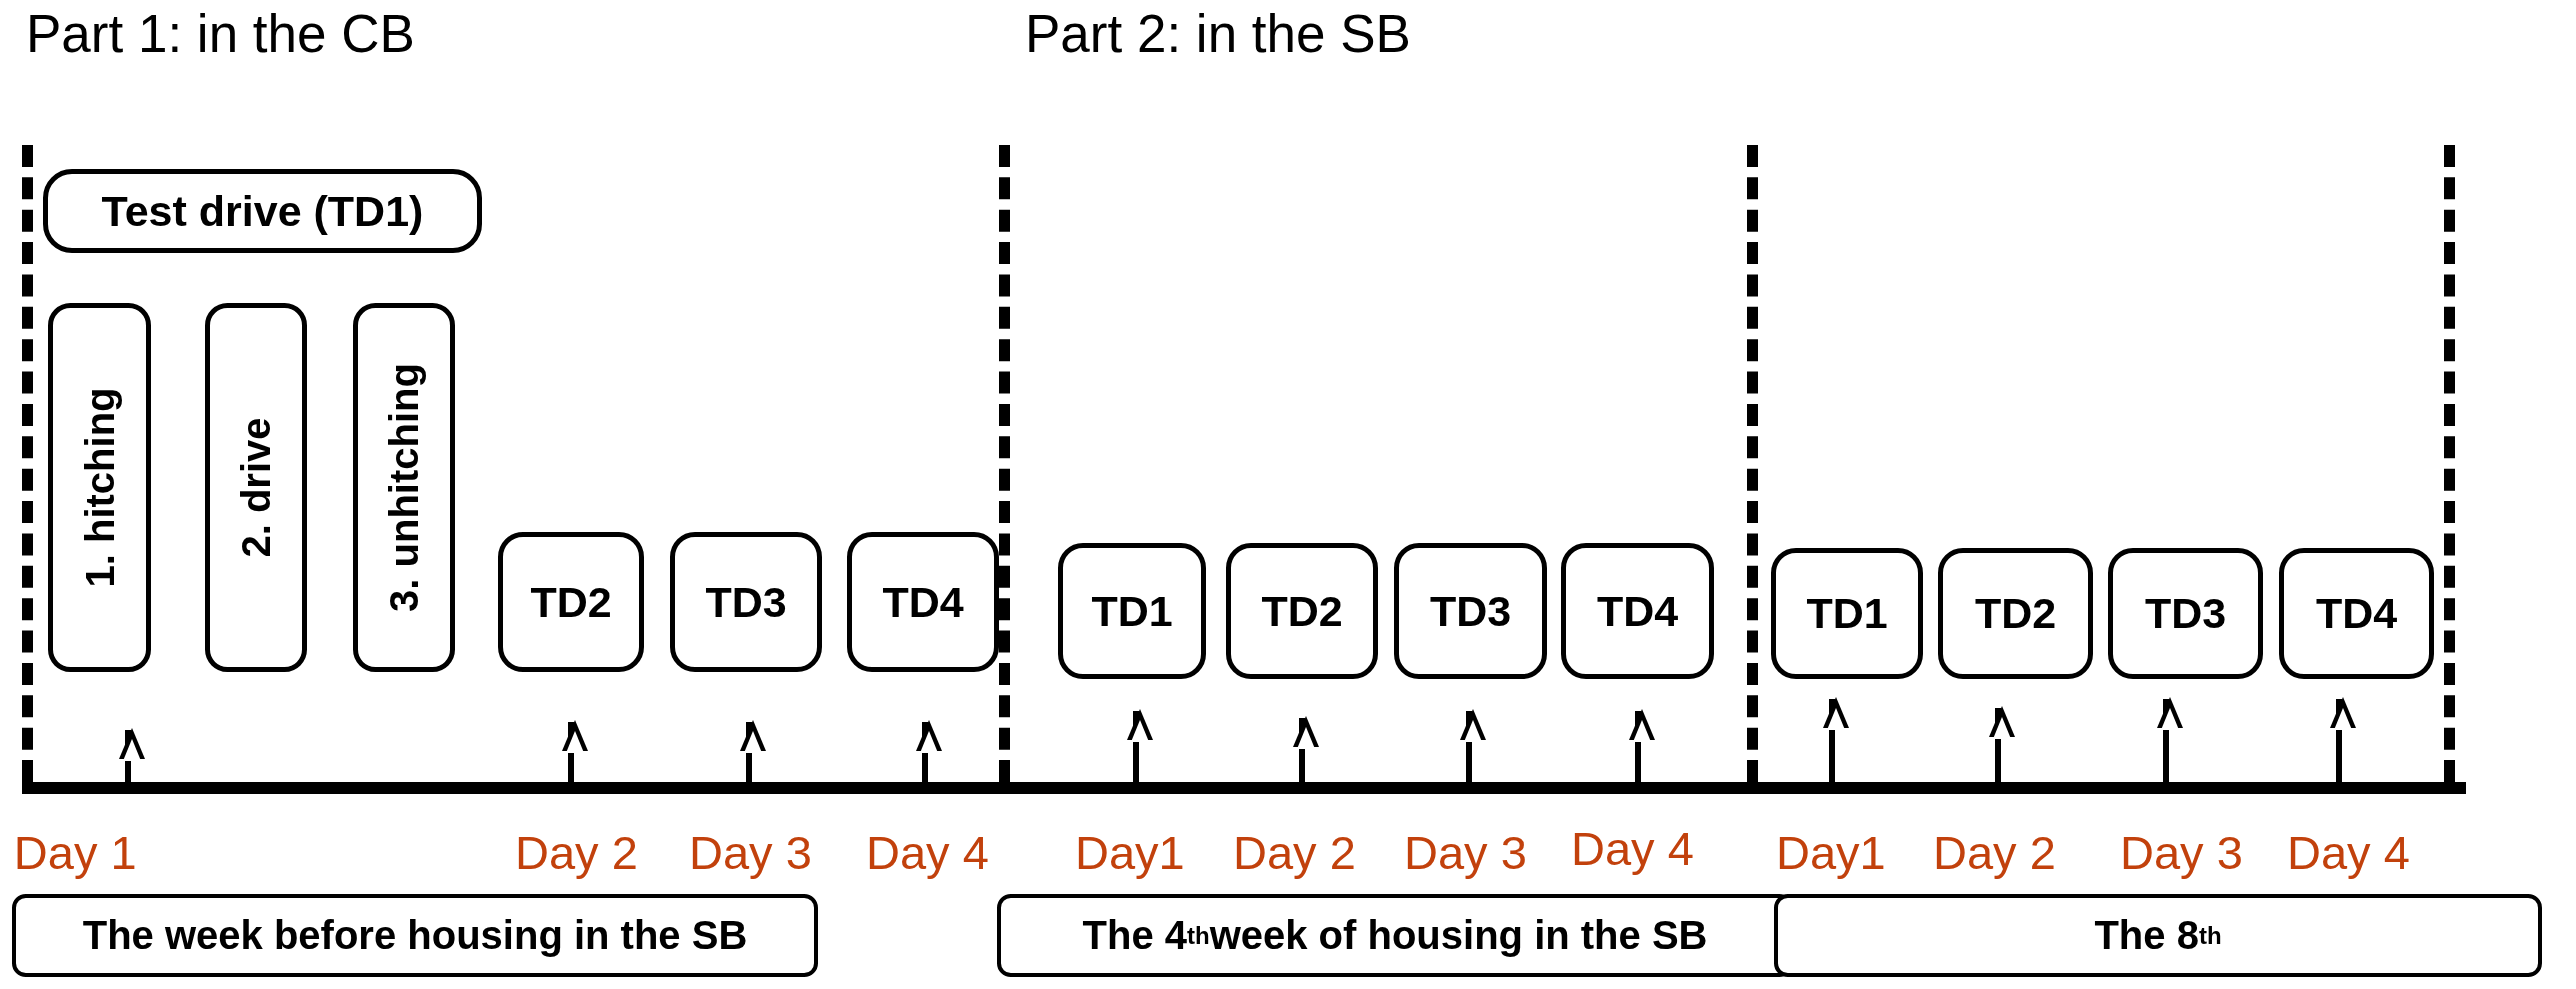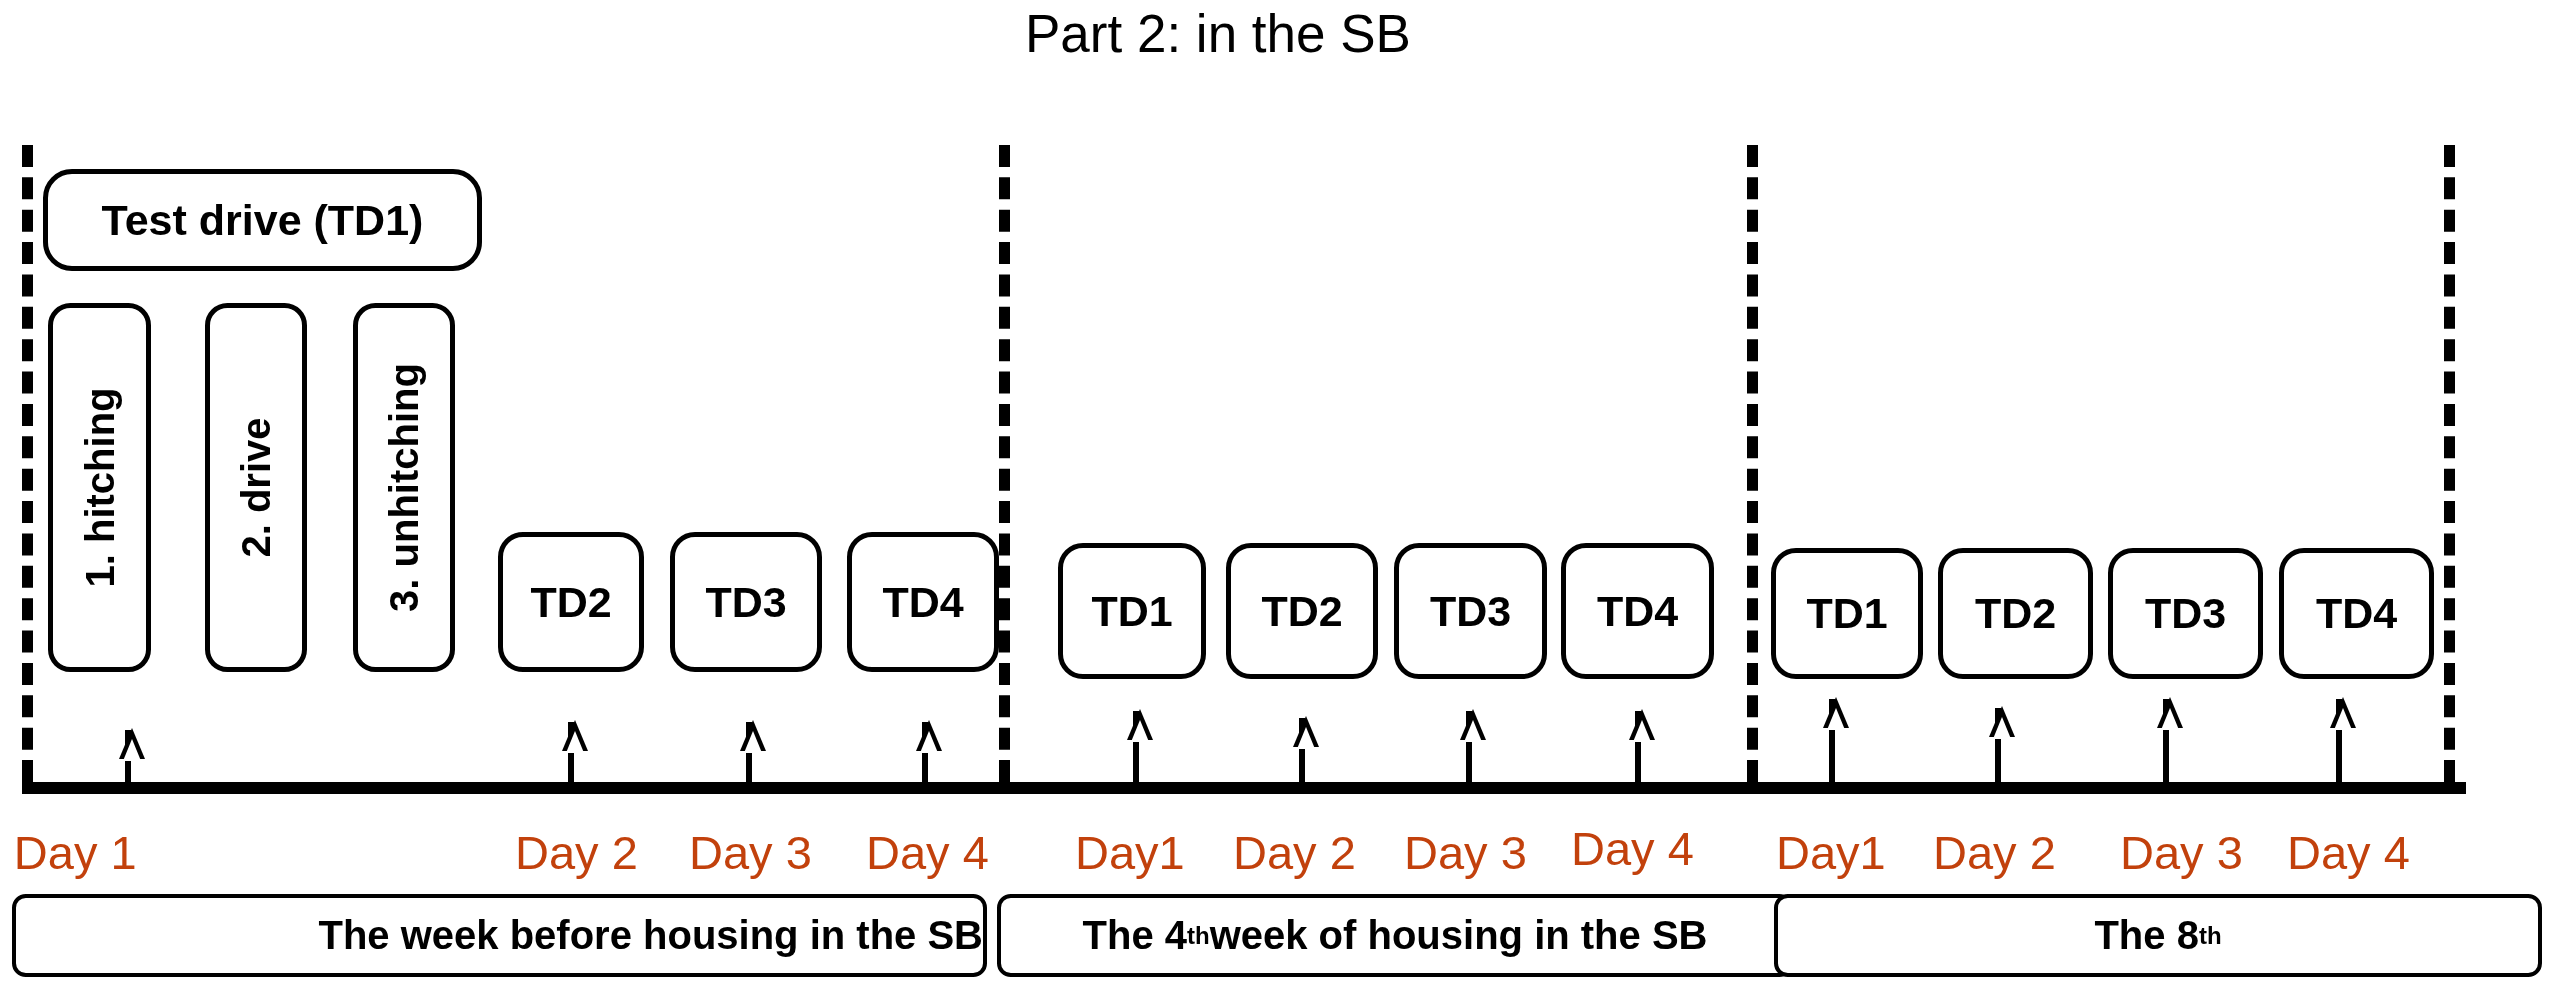--- a/index.html
+++ b/index.html
@@ -137,28 +137,29 @@
     font-size: 0.6em;
     vertical-align: super;
     line-height: 0;
   }
 </style>
 </head>
 <body>
 
 <div id="stage">
 
+  <div class="part-title" style="left:26px; top:6.9px;">Part 1: in the CB</div>
   <div class="part-title" style="left:1025px; top:6.9px;">Part 2: in the SB</div>
 
   <div class="divider" style="left:21.5px; top:145px; height:637px;"></div>
   <div class="divider" style="left:999px; top:145px; height:637px;"></div>
   <div class="divider" style="left:1747px; top:145px; height:637px;"></div>
   <div class="divider" style="left:2444px; top:145px; height:637px;"></div>
 
-  <div class="rbox wide" style="left:43px; top:169px; width:439px; height:102px; font-size:43px;">Test drive (TD1)</div>
+  <div class="rbox wide" style="left:43px; top:169px; width:439px; height:84px; font-size:43px;">Test drive (TD1)</div>
 
   <div class="vbox" style="left:48px; top:303px; width:103px; height:369px;">
     <span>1. hitching</span>
   </div>
   <div class="vbox" style="left:205px; top:303px; width:102px; height:369px;">
     <span>2. drive</span>
   </div>
   <div class="vbox" style="left:353px; top:303px; width:102px; height:369px;">
     <span>3. unhitching</span>
   </div>
@@ -226,21 +227,21 @@
   <div class="daylabel" style="left:1075px; top:829px;">Day1</div>
   <div class="daylabel" style="left:1233px; top:829px;">Day 2</div>
   <div class="daylabel" style="left:1404px; top:829px;">Day 3</div>
   <div class="daylabel" style="left:1571px; top:825px;">Day 4</div>
 
   <div class="daylabel" style="left:1776px; top:829px;">Day1</div>
   <div class="daylabel" style="left:1933px; top:829px;">Day 2</div>
   <div class="daylabel" style="left:2120px; top:829px;">Day 3</div>
   <div class="daylabel" style="left:2287px; top:829px;">Day 4</div>
 
-  <div class="caption" style="left:12px; top:894px; width:975px; height:83px;justify-content:flex-end;">
+  <div class="caption" style="left:12px; top:894px; width:806px; height:83px;">
     <span>The week before housing in the SB</span>
   </div>
 
   <div class="caption" style="left:997px; top:894px; width:796px; height:83px;">
     <span>The 4</span>
       <sup>th</sup>
       <span> week of housing in the SB</span>
   </div>
 
   <div class="caption" style="left:1774px; top:894px; width:768px; height:83px;">

